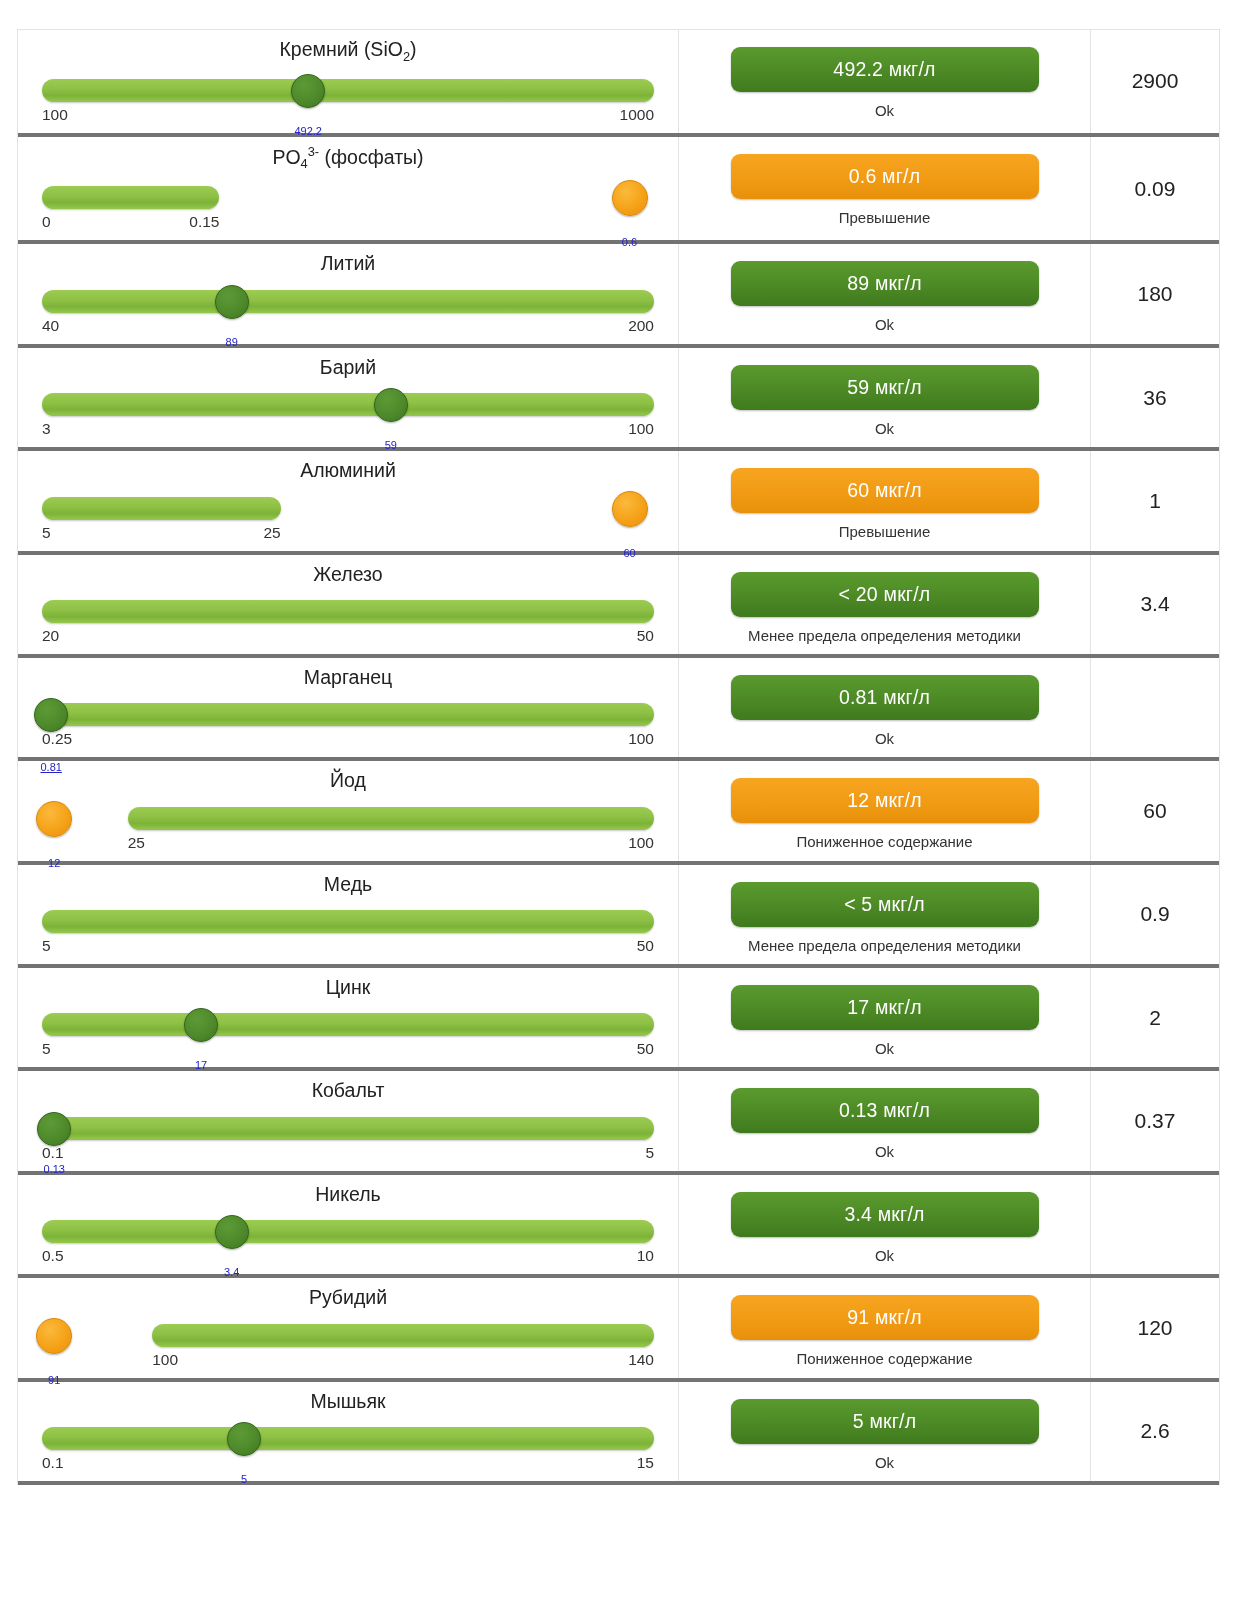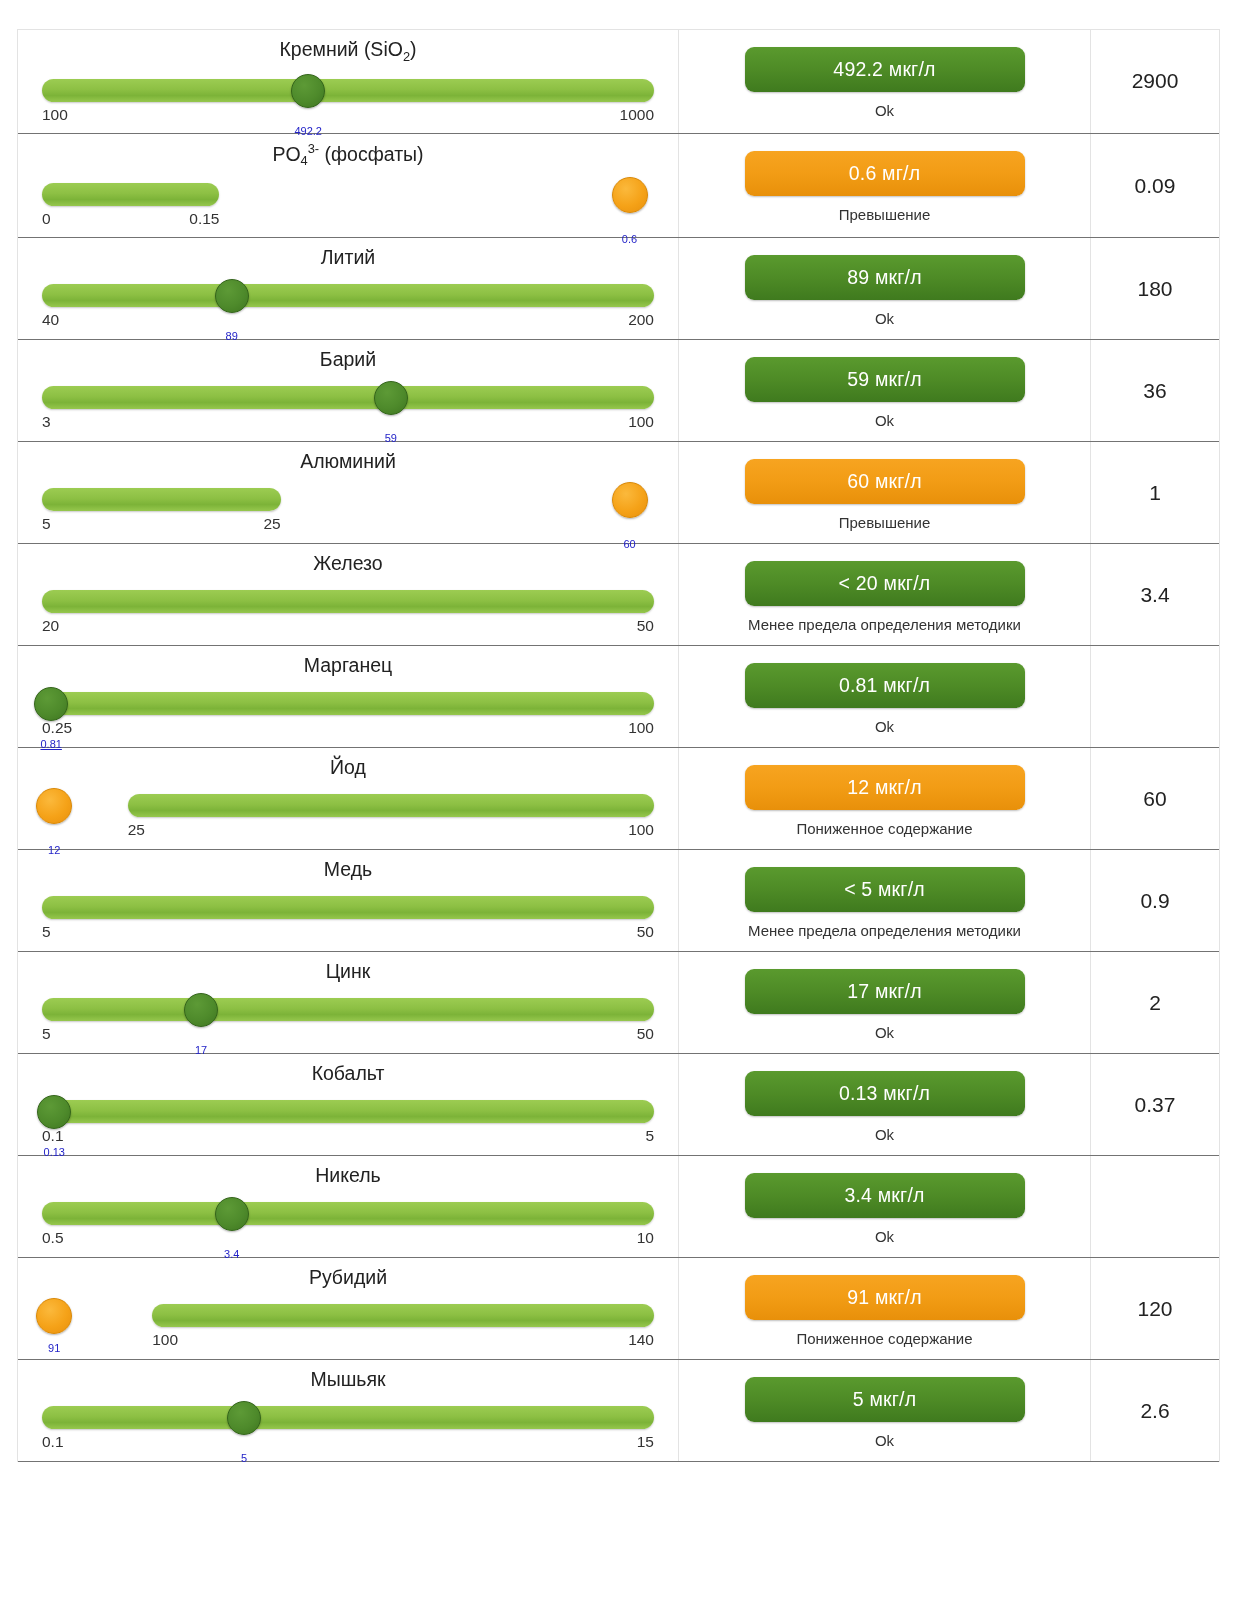--- a/index.html
+++ b/index.html
@@ -16,21 +16,21 @@
     left: 17px; top: 29px;
     width: 1203px;
     border: 1px solid #e3e3e3;
     border-bottom: none;
     background: #fff;
   }
 
   .row {
     display: flex;
     align-items: stretch;
-    border-bottom: 1px solid #737373;
+    border-bottom: 4px solid #737373;
     min-height: 102px;
   }
 
   
   .col-slider {
     position: relative;
     width: 661px;
     flex: 0 0 661px;
     border-right: 1px solid #e3e3e3;
     padding: 7px 0 6px 0;
@@ -103,21 +103,21 @@
     width: 412px;
     flex: 0 0 412px;
     border-right: 1px solid #e3e3e3;
     display: flex;
     flex-direction: column;
     align-items: center;
     justify-content: flex-start;
     padding-top: 17px;
   }
   .badge {
-    width: 280px;
+    width: 308px;
     height: 45px;
     border-radius: 9px;
     display: flex;
     align-items: center;
     justify-content: center;
     color: #fff;
     font-size: 19.5px;
     letter-spacing: 0.2px;
     box-shadow: 0 1px 2px rgba(0,0,0,0.25);
   }
@@ -264,21 +264,21 @@
         </div>
       </div>
       <div class="row">
         <div class="col-slider">
           <div class="param-name">Марганец</div>
           <div class="track-wrap">
             <div class="track" style="left: 0%; width: 100%;"></div>
             <div class="tick" style="left: 0%;">0.25</div>
             <div class="tick right" style="left: 100%;">100</div>
             <div class="marker" style="left: 1.5%;"></div>
-            <div class="value-lbl" style="left: 1.5%; top: 52px; text-decoration: underline;">0.81</div>
+            <div class="value-lbl" style="left: 1.5%; top: 64px; text-decoration: underline;">0.81</div>
           </div>
         </div>
         <div class="col-badge">
           <div class="badge green">0.81 мкг/л</div>
           <div class="status">Ok</div>
         </div>
       </div>
       <div class="row">
         <div class="col-slider">
           <div class="param-name">Йод</div>
@@ -370,21 +370,21 @@
         </div>
       </div>
       <div class="row">
         <div class="col-slider">
           <div class="param-name">Рубидий</div>
           <div class="track-wrap">
             <div class="track" style="left: 18%; width: 82%;"></div>
             <div class="tick" style="left: 18%;">100</div>
             <div class="tick right" style="left: 100%;">140</div>
             <div class="marker orange" style="left: 2%;"></div>
-            <div class="value-lbl" style="left: 2%; top: 44px;">91</div>
+            <div class="value-lbl" style="left: 2%; top: 56px;">91</div>
           </div>
         </div>
         <div class="col-badge">
           <div class="badge orange">91 мкг/л</div>
           <div class="status">Пониженное содержание</div>
         </div>
         <div class="col-norm">
           <span>120</span>
         </div>
       </div>

